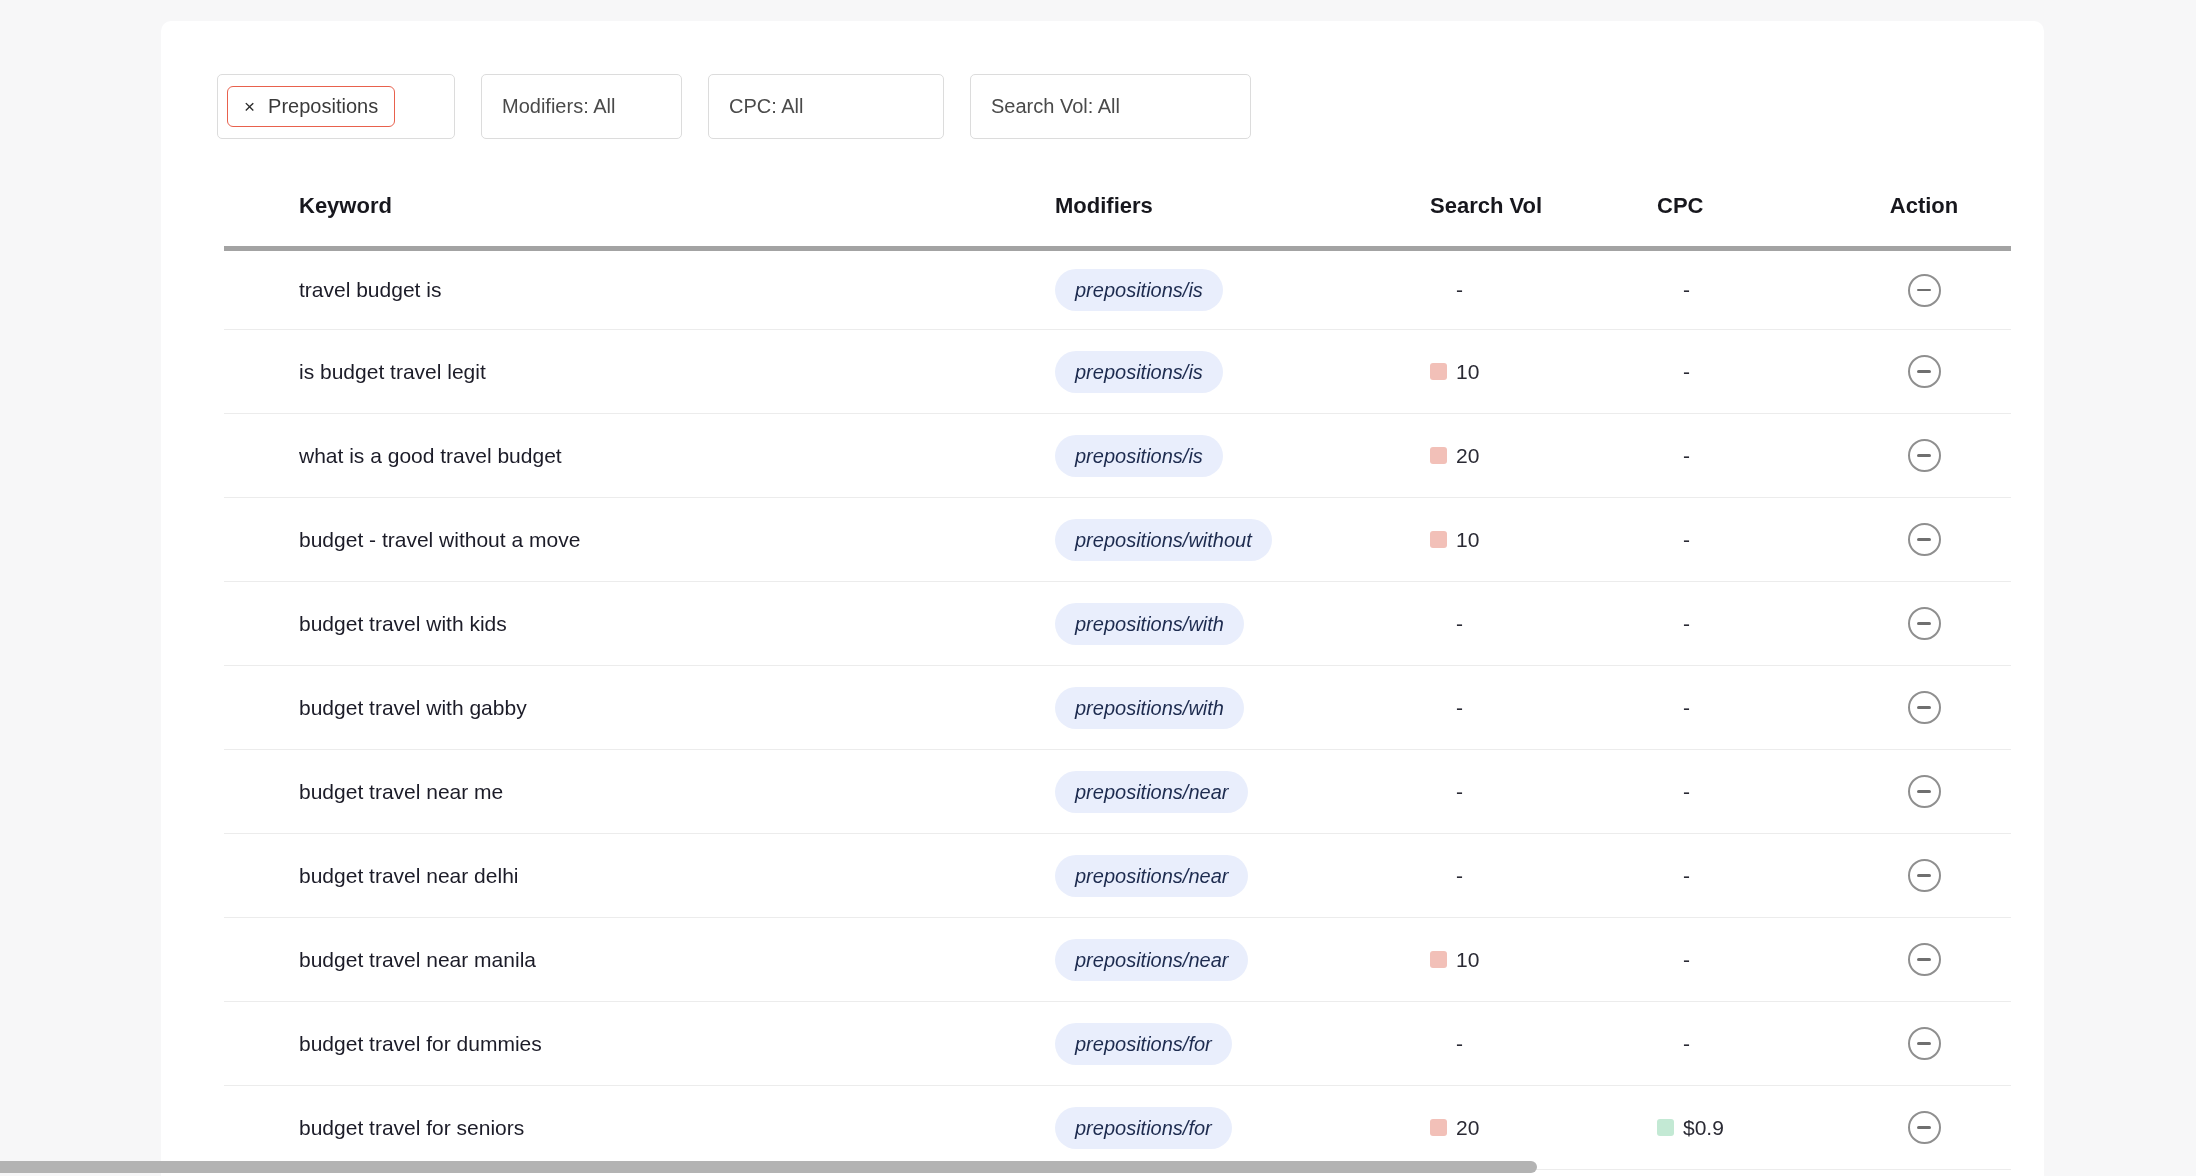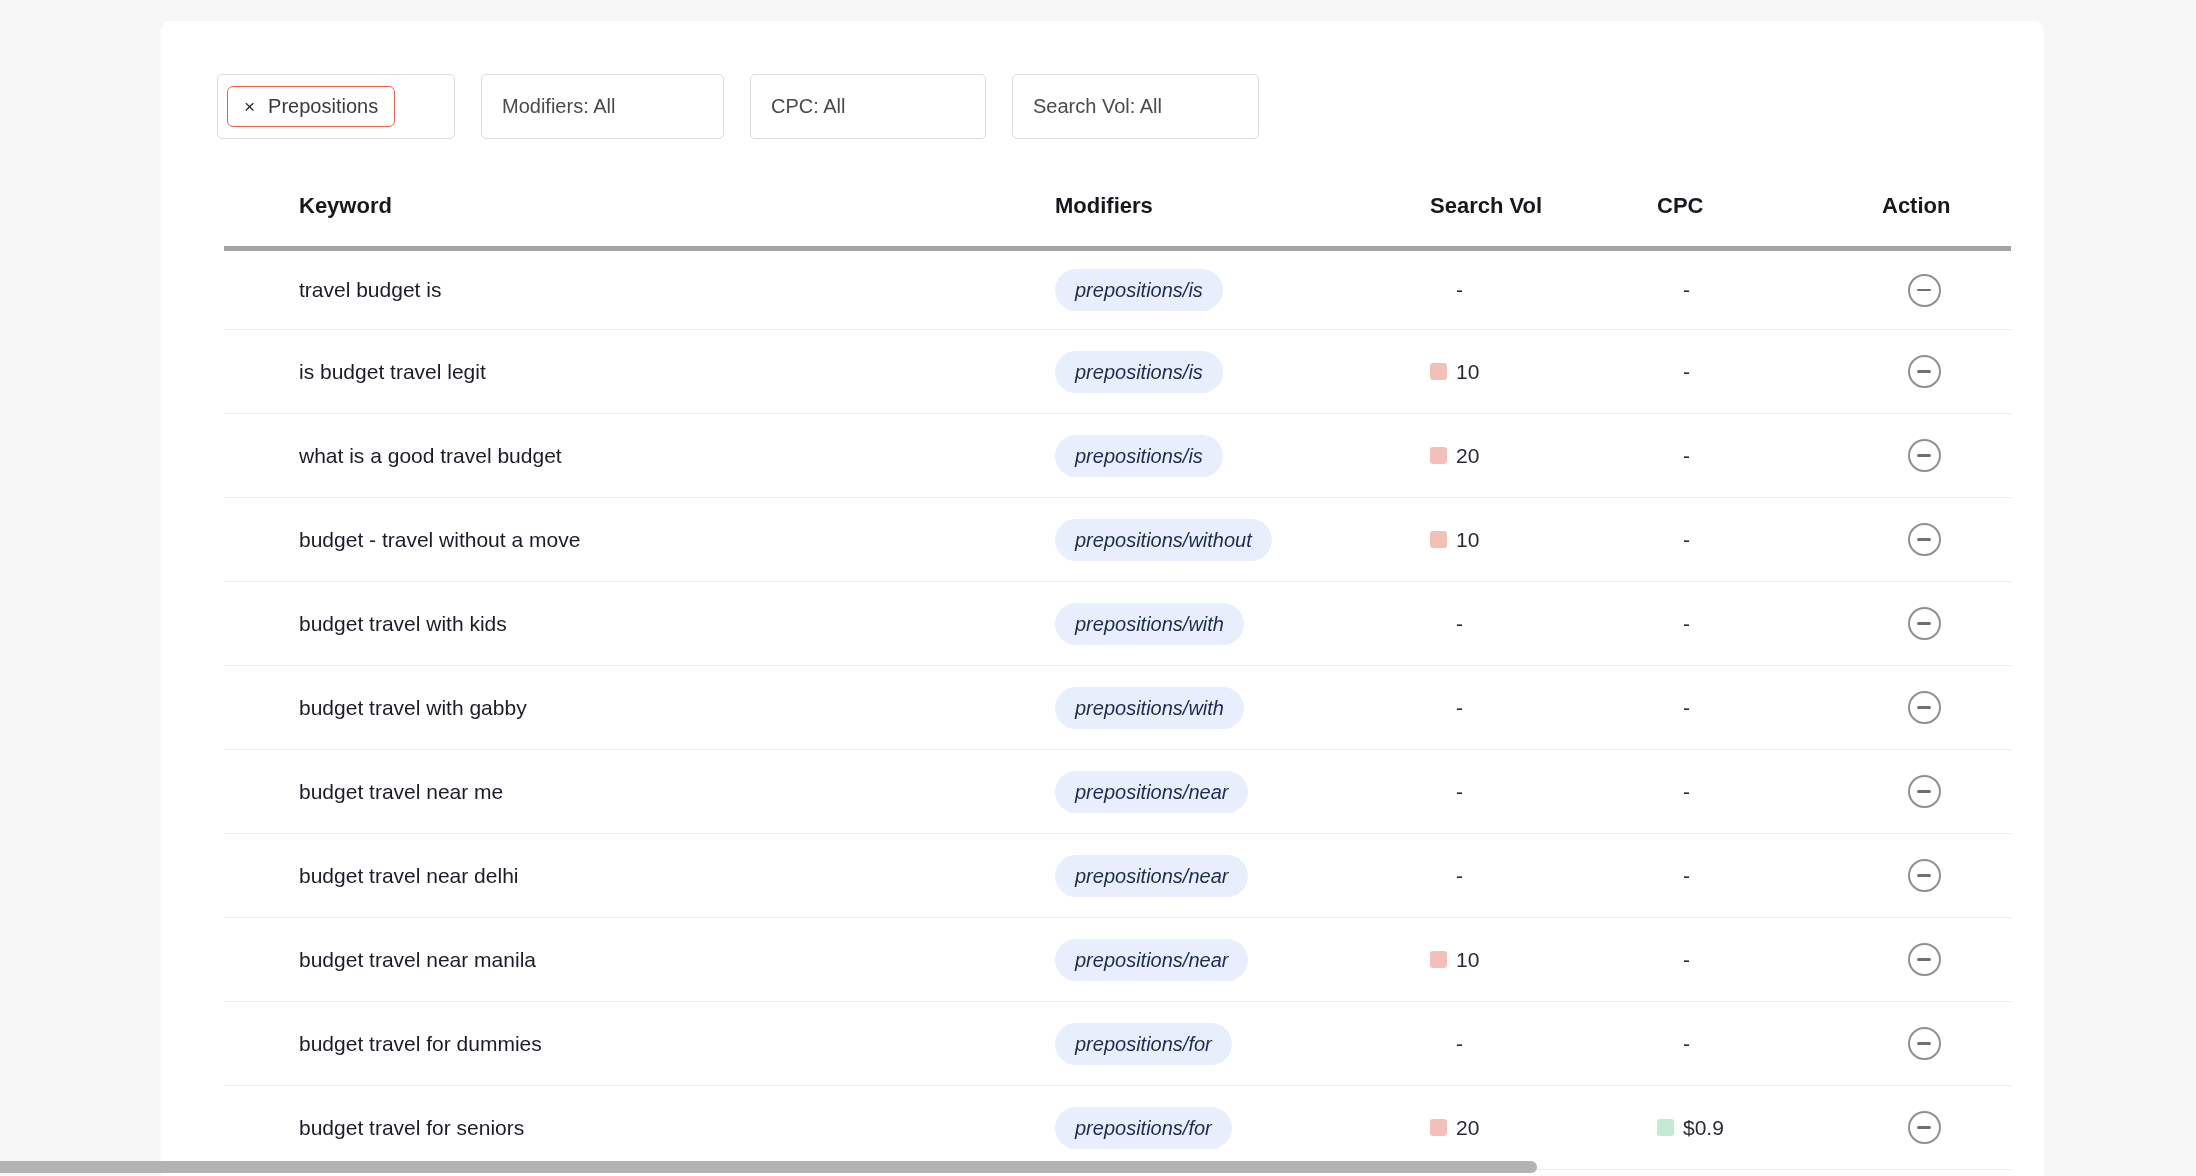--- a/index.html
+++ b/index.html
@@ -25,23 +25,23 @@
   .filters{
     position:absolute;left:217px;top:74px;
     display:flex;gap:26px;align-items:flex-start;
   }
   .filter-box{
     height:65px;border:1px solid #dcdcdc;border-radius:5px;background:#fff;
     display:flex;align-items:center;padding:0 20px;
     font-size:20px;color:#4a4a4a;cursor:pointer;white-space:nowrap;
   }
   .chip-box{width:238px;padding:0 9px;}
-  .dd-modifiers{width:243px;}
+  .dd-modifiers{width:201px;}
   .dd-cpc{width:236px;}
-  .dd-vol{width:247px;}
+  .dd-vol{width:281px;}
   .chip{
     display:inline-flex;align-items:center;gap:13px;
     border:1.5px solid var(--chip_border);border-radius:6px;
     padding:8px 16px;background:#fff;font-size:20px;color:#3a3a3a;cursor:pointer;
   }
   .chip-x{font-size:19px;line-height:1;color:#2d2d2d;cursor:pointer;}
   
   .table{position:absolute;left:224px;top:165px;width:1787px;}
   .thead,.tr{
     display:grid;
@@ -55,21 +55,21 @@
   .td-keyword{font-weight:500;color:#1c1c28;}
   .pill{
     display:inline-block;background:var(--pill_bg);color:var(--pill_text);
     border-radius:999px;padding:9px 20px;font-size:20px;line-height:1.2;font-style:italic;
   }
   .td-vol,.td-cpc{display:flex;align-items:center;gap:9px;}
   .swatch{width:17px;height:17px;border-radius:3px;flex:none;}
   .vol-swatch{background:var(--vol_swatch);}
   .cpc-swatch{background:var(--cpc_swatch);}
   .val{color:#2a2a34;}
-  .th-action{padding-right:45px;}
+  .th-action{text-align:center;padding-right:45px;}
   .td-action{display:flex;justify-content:center;padding-right:45px;}
   .minus-btn{
     width:33px;height:33px;border-radius:50%;
     border:2px solid #8f8f8f;background:#fff;
     display:flex;align-items:center;justify-content:center;
     cursor:pointer;padding:0;
   }
   .minus-icon{width:14px;height:2.5px;background:#6f6f6f;border-radius:2px;}
   
   .hscroll-thumb{

